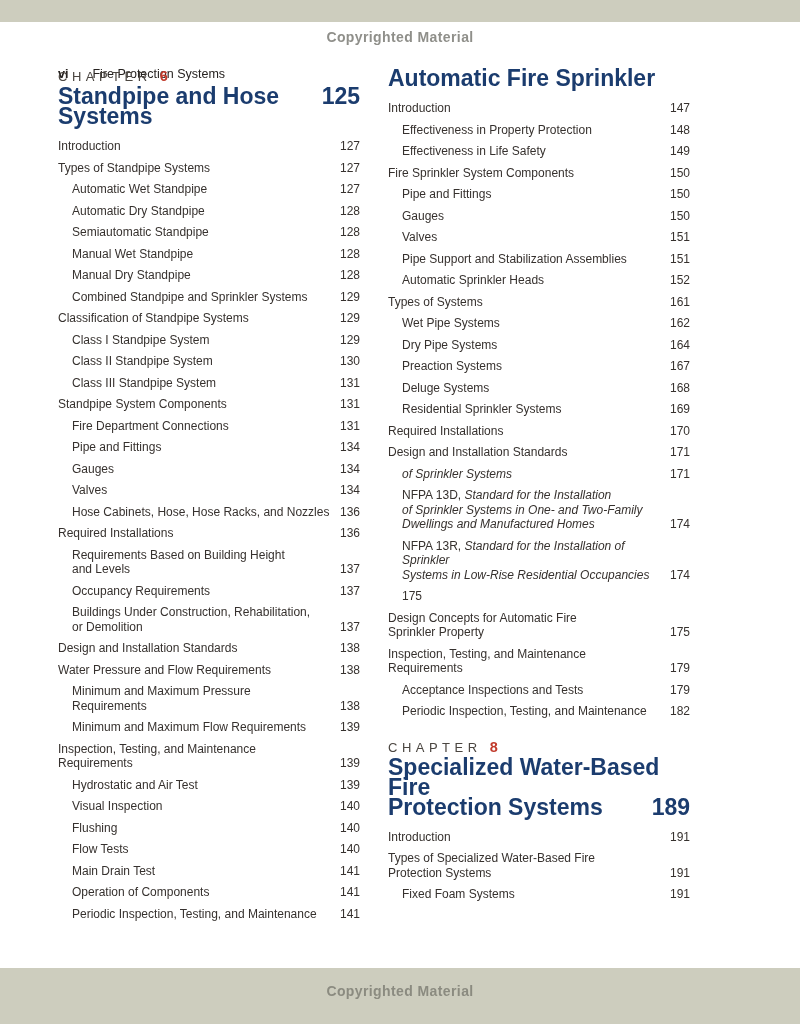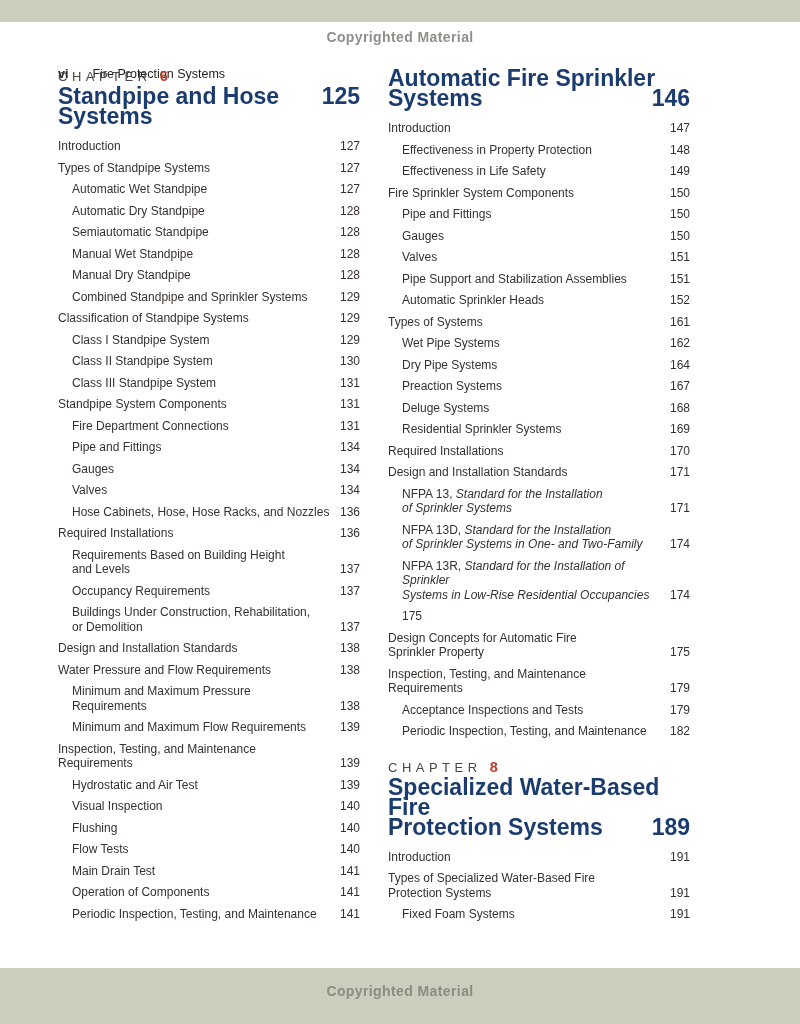--- a/index.html
+++ b/index.html
@@ -271,24 +271,20 @@
         </div>
         <span class="entry-page">141</span>
       </div>
     </div>
   <div class="col">
       <div class="chapter">
         <div class="chapter-title">
           <div class="ct-line">
             <span>Automatic Fire Sprinkler</span>
           </div>
-          <div class="ct-line">
-            <span>Systems</span>
-            <span class="ct-page">146</span>
-          </div>
         </div>
       </div>
       <div class="entry lvl1">
         <div class="entry-text">
           <div class="e-line"><span>Introduction</span></div>
         </div>
         <span class="entry-page">147</span>
       </div>
       <div class="entry lvl2">
         <div class="entry-text">
@@ -381,29 +377,29 @@
         <span class="entry-page">170</span>
       </div>
       <div class="entry lvl1">
         <div class="entry-text">
           <div class="e-line"><span>Design and Installation Standards</span></div>
         </div>
         <span class="entry-page">171</span>
       </div>
       <div class="entry lvl2">
         <div class="entry-text">
-          <div class="e-line"><span>NFPA 13, </span><span class="it">Standard for the Installation</span></div>
           <div class="e-line"><span class="it">of Sprinkler Systems</span></div>
         </div>
         <span class="entry-page">171</span>
       </div>
       <div class="entry lvl2">
         <div class="entry-text">
           <div class="e-line"><span>NFPA 13D, </span><span class="it">Standard for the Installation</span></div>
           <div class="e-line"><span class="it">of Sprinkler Systems in One- and Two-Family</span></div>
+          <div class="e-line"><span class="it">Dwellings and Manufactured Homes</span></div>
         </div>
         <span class="entry-page">174</span>
       </div>
       <div class="entry lvl2">
         <div class="entry-text">
           <div class="e-line"><span>NFPA 13R, </span><span class="it">Standard for the Installation of Sprinkler</span></div>
           <div class="e-line"><span class="it">Systems in Low-Rise Residential Occupancies</span></div>
         </div>
         <span class="entry-page">174</span>
       </div>

